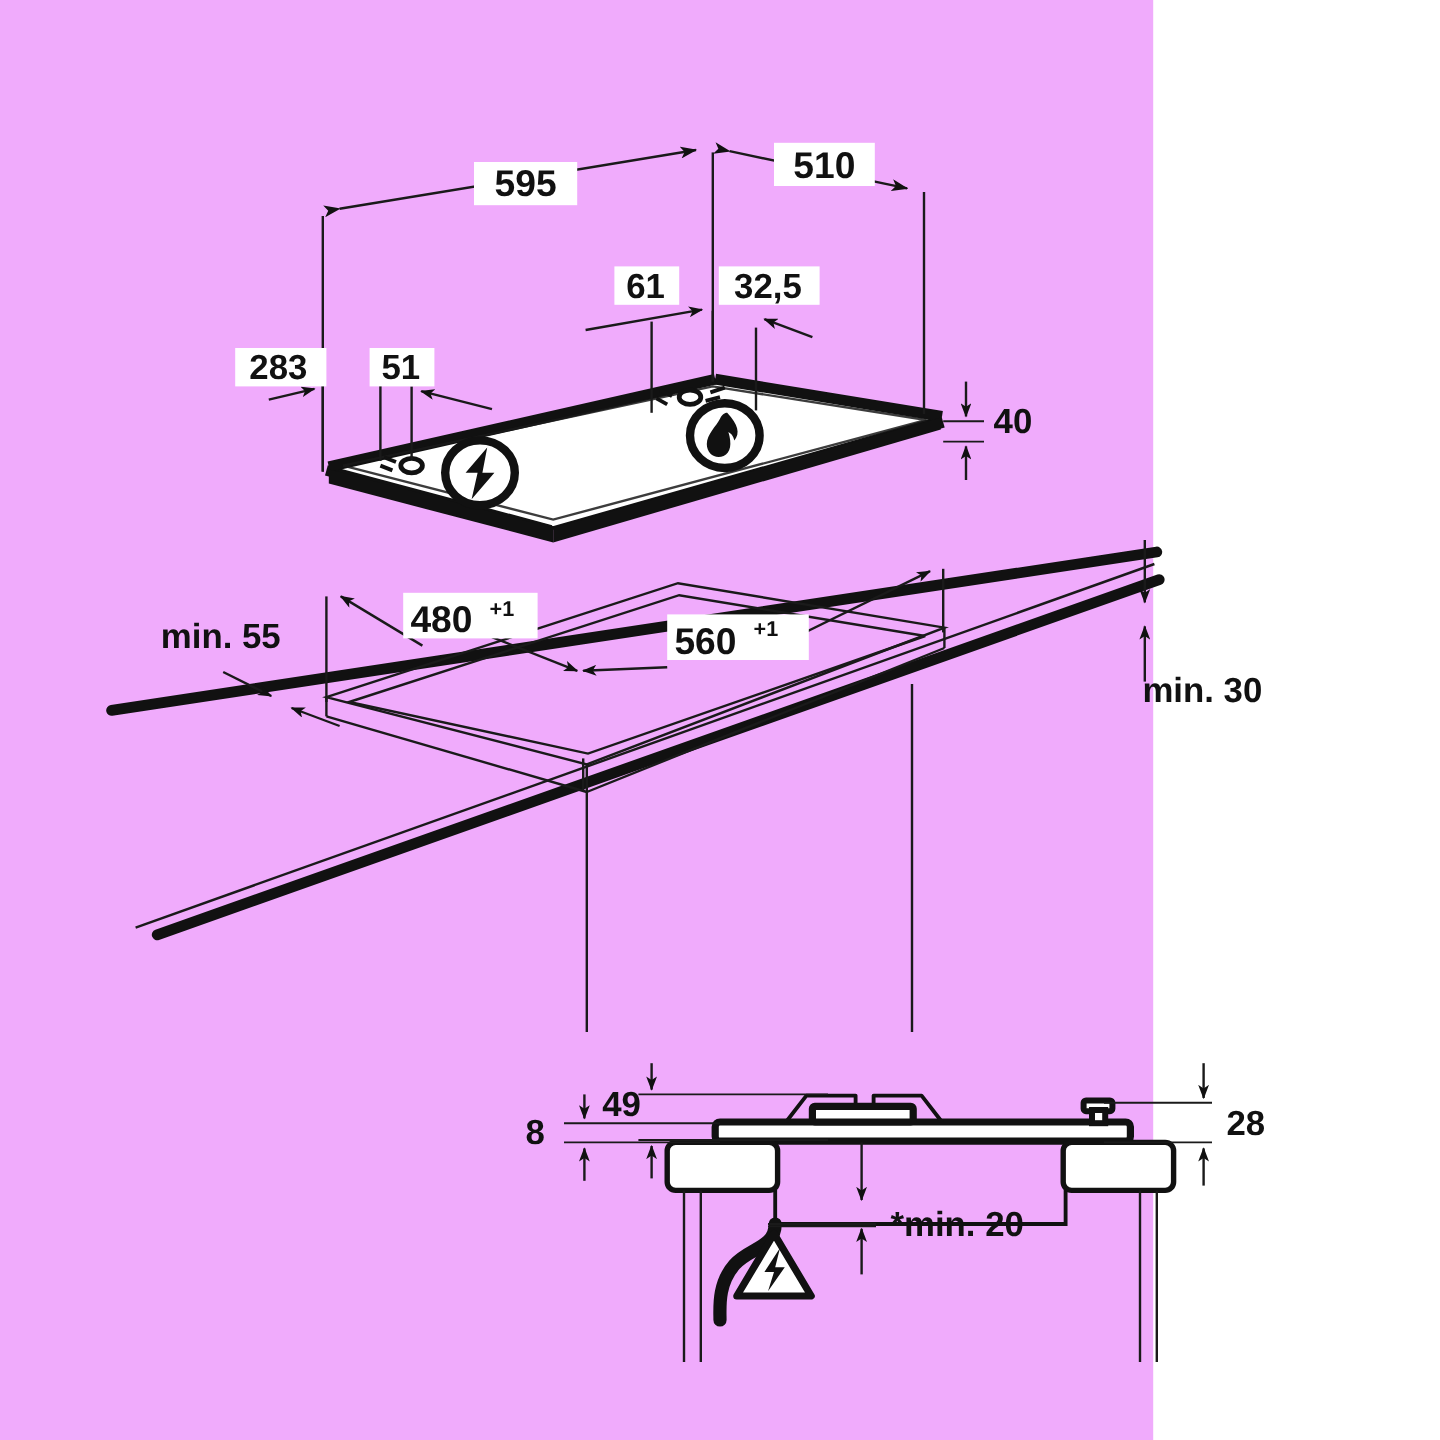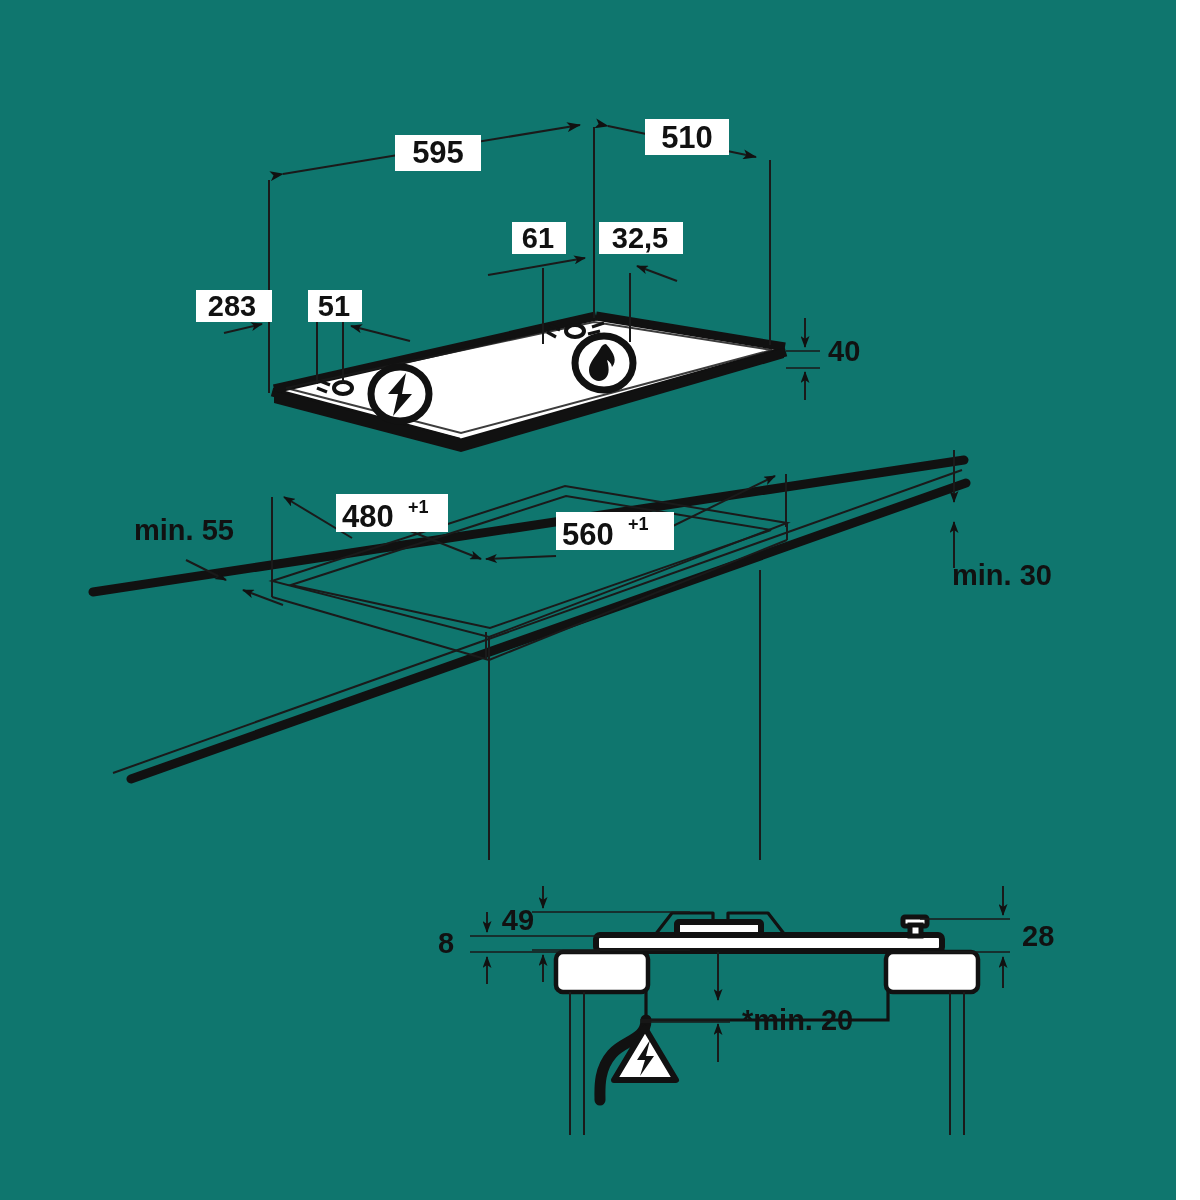--- a/index.html
+++ b/index.html
@@ -9,23 +9,23 @@
     background: #ffffff;
   }
   body {
     width: 1200px;
     height: 1200px;
     font-family: "Liberation Sans", sans-serif;
     overflow: hidden;
   }
   #diagram-root {
     position: relative;
-    width: 1176px;
+    width: 961px;
     height: 1200px;
-    background: #0f766e;
+    background: #f0abfc;
   }
   svg#drawing {
     position: absolute;
     left: 0;
     top: 0;
     width: 1200px;
     height: 1200px;
     display: block;
   }
   .dim-label {

